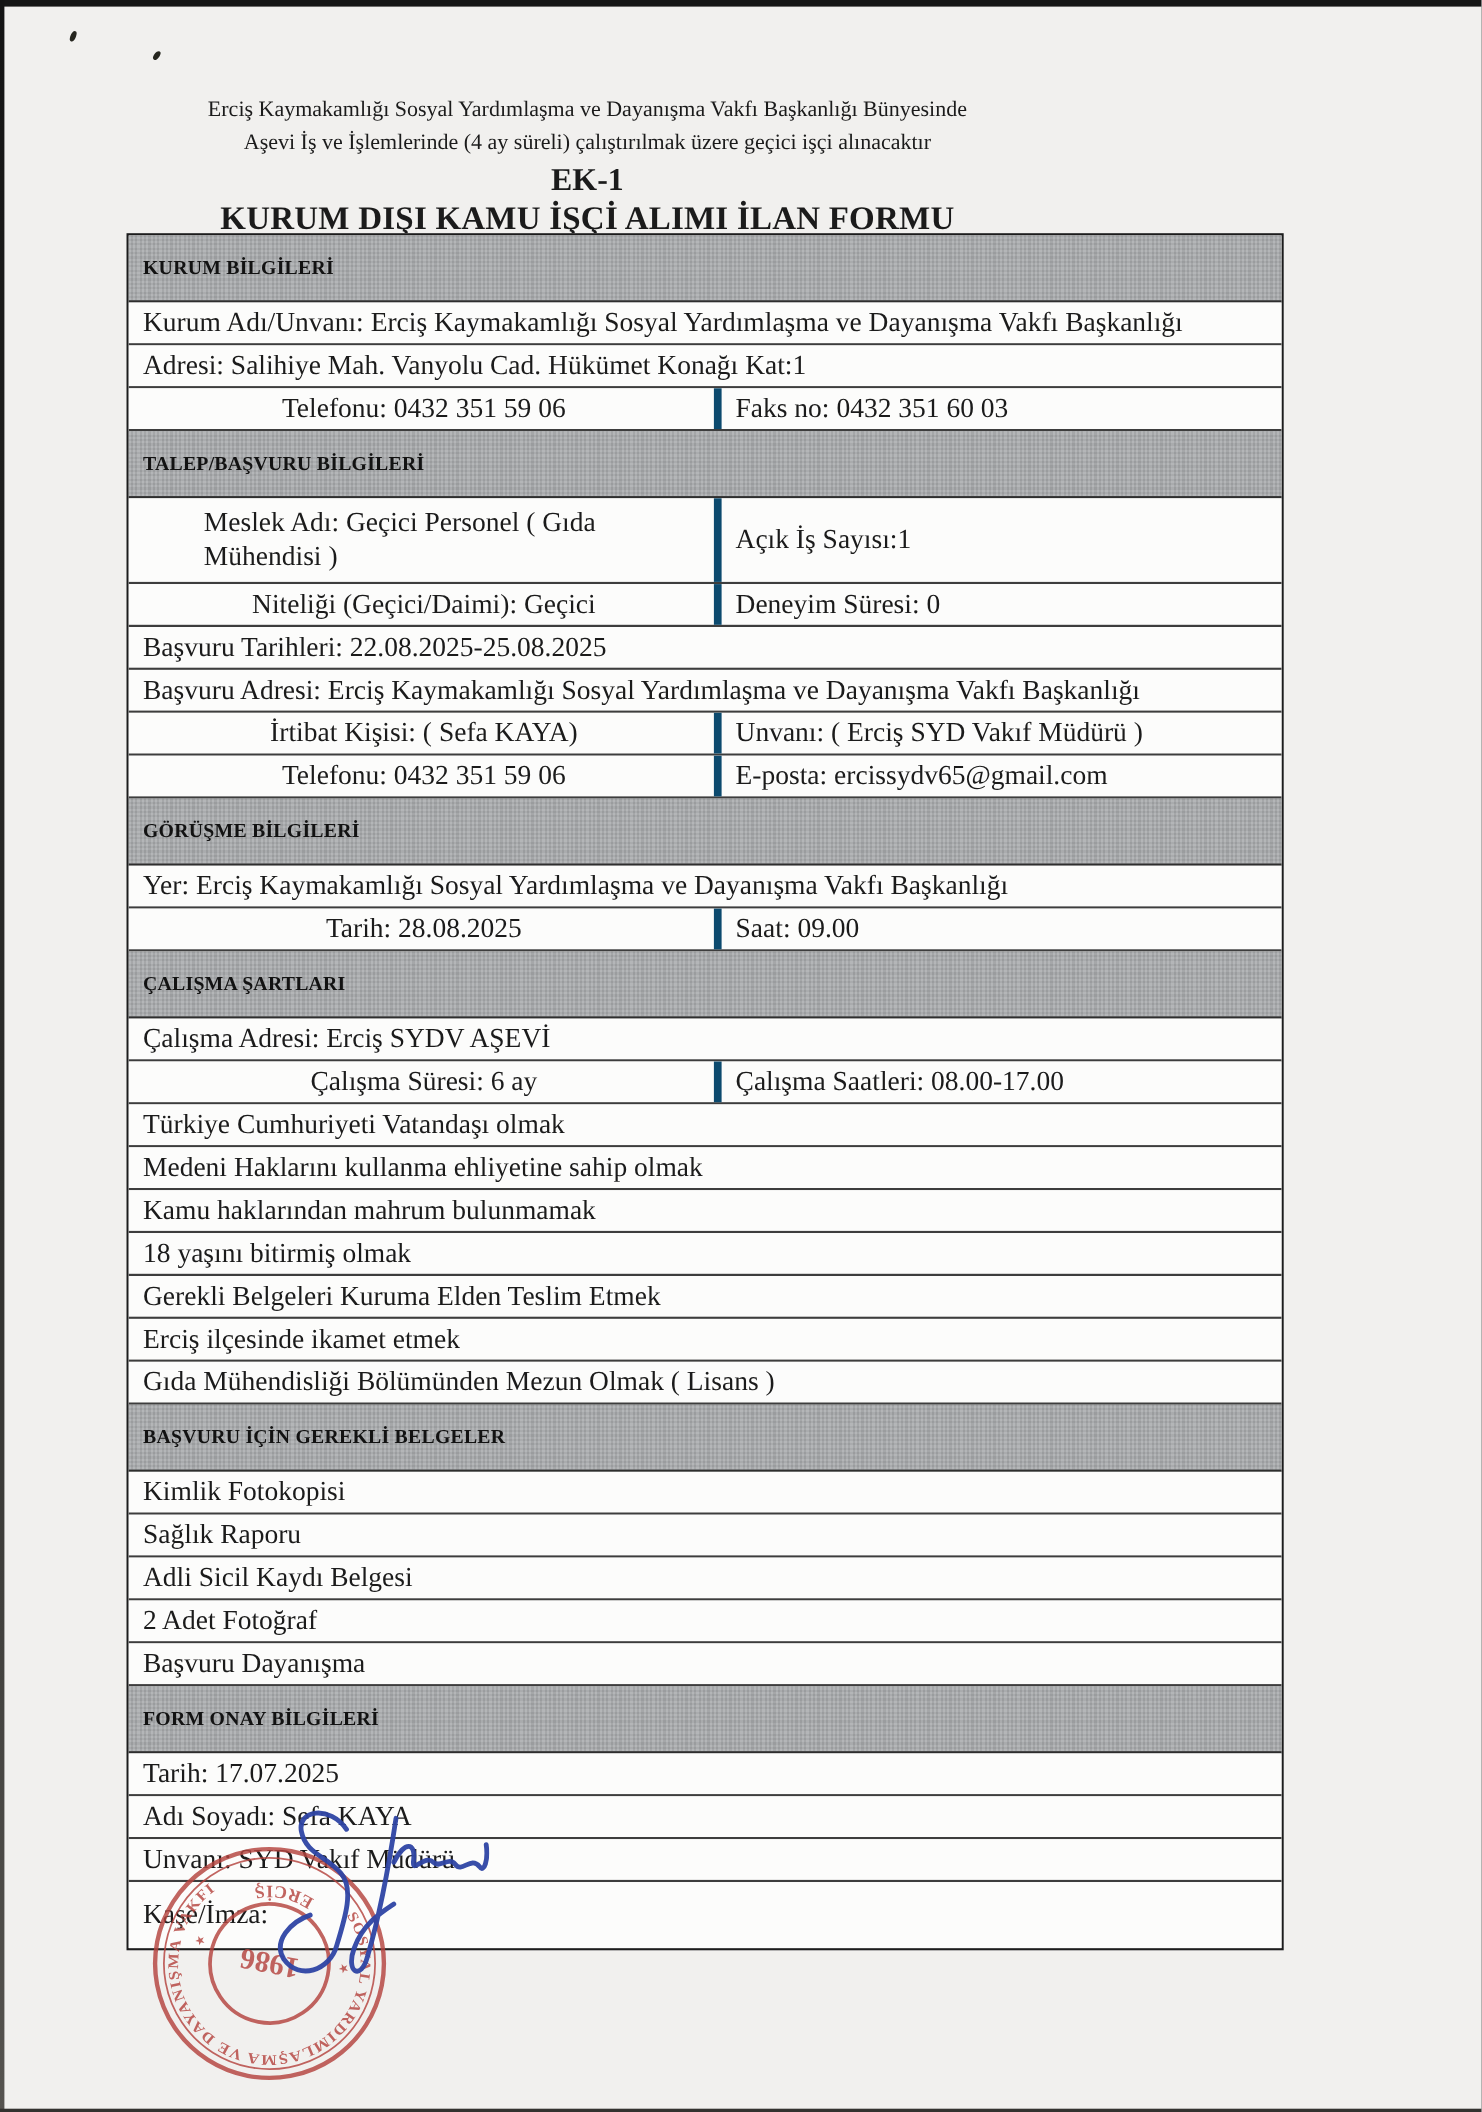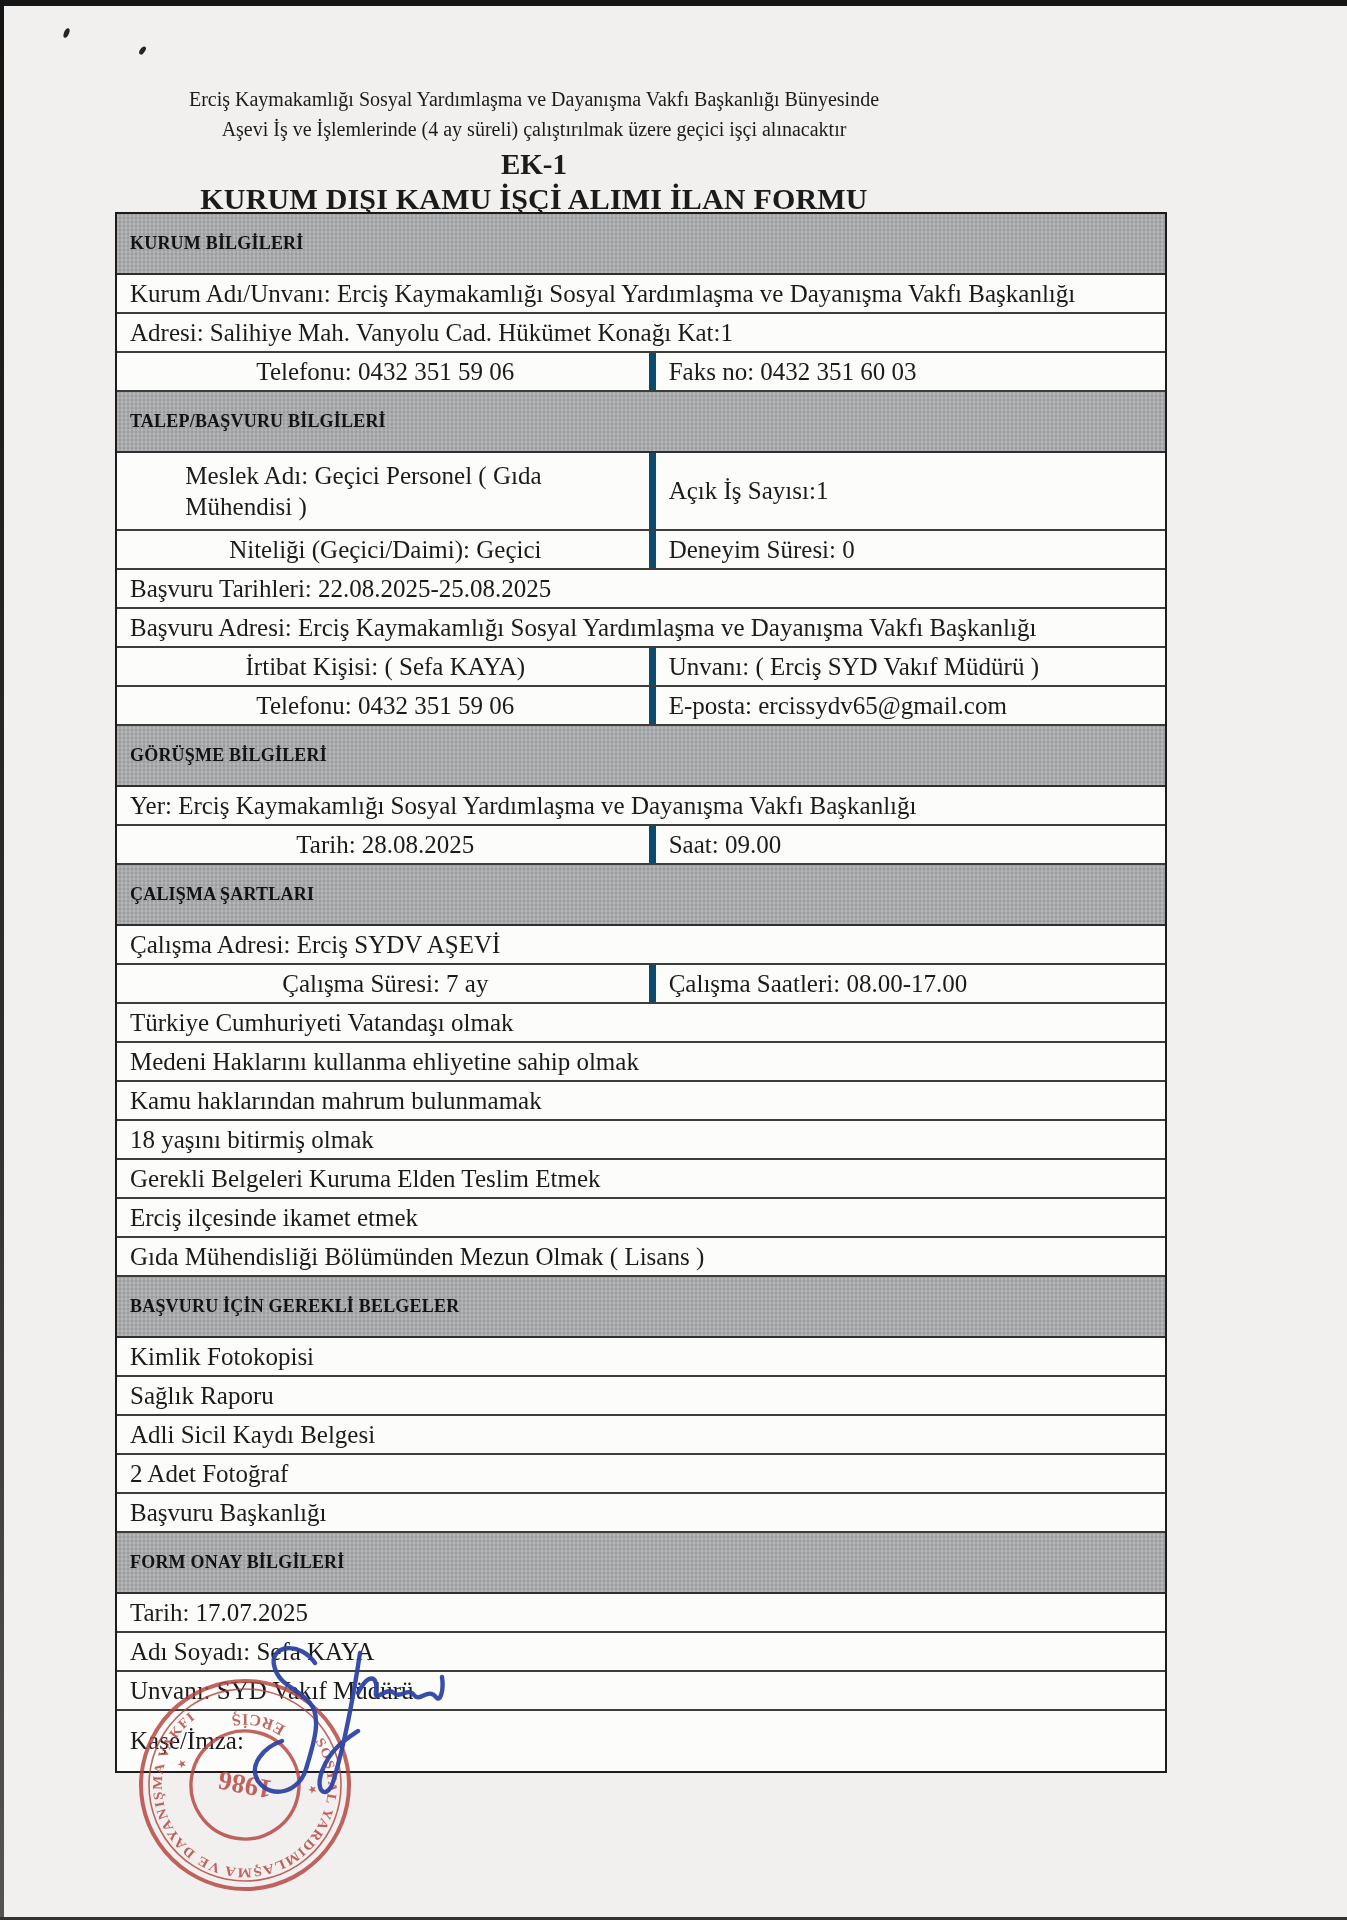--- a/index.html
+++ b/index.html
@@ -151,21 +151,21 @@
         </div>
       </div>
       <div class="section-bar">ÇALIŞMA ŞARTLARI</div>
       <div class="row">
         <div class="cell cell-full">
           <span>Çalışma Adresi: Erciş SYDV AŞEVİ</span>
         </div>
       </div>
       <div class="row split">
         <div class="cell cell-left">
-          <span>Çalışma Süresi: 7 ay</span>
+          <span>Çalışma Süresi: 6 ay</span>
         </div>
         <div class="cell cell-right">
           <span>Çalışma Saatleri: 08.00-17.00</span>
         </div>
       </div>
       <div class="row">
         <div class="cell cell-full">
           <span>Türkiye Cumhuriyeti Vatandaşı olmak</span>
         </div>
       </div>
@@ -215,21 +215,21 @@
           <span>Adli Sicil Kaydı Belgesi</span>
         </div>
       </div>
       <div class="row">
         <div class="cell cell-full">
           <span>2 Adet Fotoğraf</span>
         </div>
       </div>
       <div class="row">
         <div class="cell cell-full">
-          <span>Başvuru Başkanlığı</span>
+          <span>Başvuru Dayanışma</span>
         </div>
       </div>
       <div class="section-bar">FORM ONAY BİLGİLERİ</div>
       <div class="row">
         <div class="cell cell-full">
           <span>Tarih: 17.07.2025</span>
         </div>
       </div>
       <div class="row">
         <div class="cell cell-full">

